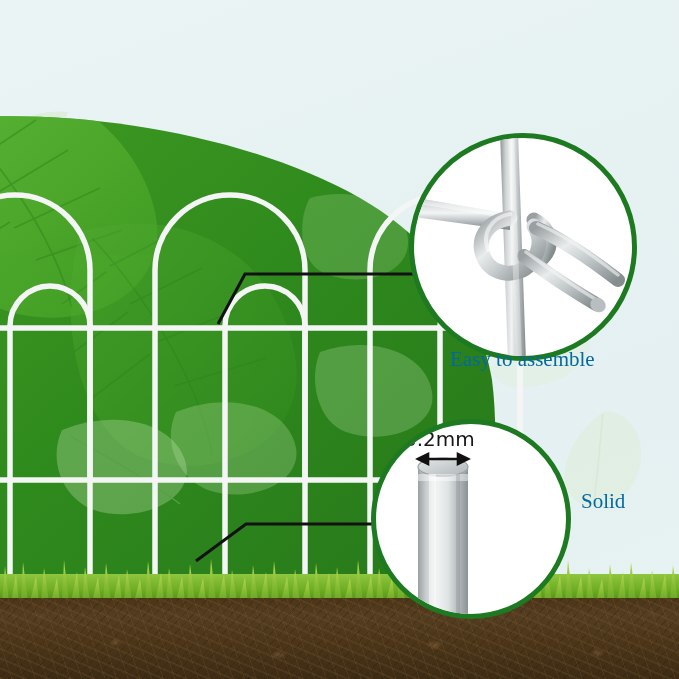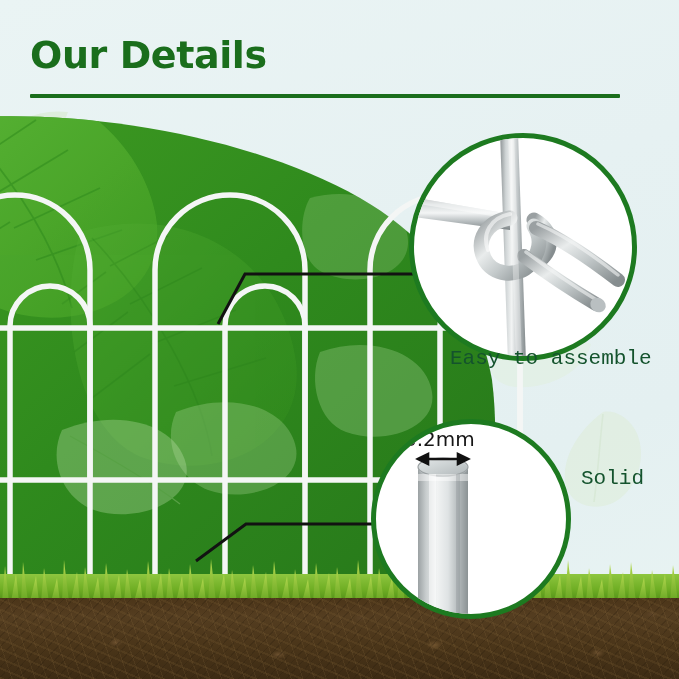--- a/index.html
+++ b/index.html
@@ -151,27 +151,27 @@
     height: 200px;
     border: 5px solid #1d7a20;
   }
   .callout svg { display: block; }
 
   
   .callout-label {
     position: absolute;
     font-size: 21px;
     font-weight: normal;
-    color: #14532d;
+    color: #0369a1;
     z-index: 35;
     white-space: nowrap;
-    font-family: Liberation Mono, monospace;
+    font-family: Liberation Serif, serif;
   }
   .label-assemble { left: 450px; top: 347px; }
-  .label-solid    { left: 581px; top: 467px; }
+  .label-solid    { left: 581px; top: 489px; }
 
   .dim-label {
     position: absolute;
     left: 0;
     top: 0;
     font-size: 20px;
     color: #161616;
     font-family: "DejaVu Sans", sans-serif;
     white-space: nowrap;
   }
@@ -495,22 +495,18 @@
       <g stroke="#111111" stroke-width="2.6" fill="#111111">
         <line x1="46" y1="35" x2="88" y2="35"></line>
         <path d="M42 35 L52 30 L52 40 Z"></path>
         <path d="M92 35 L82 30 L82 40 Z"></path>
       </g>
     </svg>
 
     <span class="dim-label" style="left:28px; top:3px;">3.2mm</span>
   </div>
 
-  <div class="title-block">
-    <h1 class="page-title">Our Details</h1>
-    <div class="title-rule"></div>
-  </div>
 
   <div class="callout-label label-assemble">Easy to assemble</div>
 
   <div class="callout-label label-solid">Solid</div>
 
 </div>
 
 </body></html>

